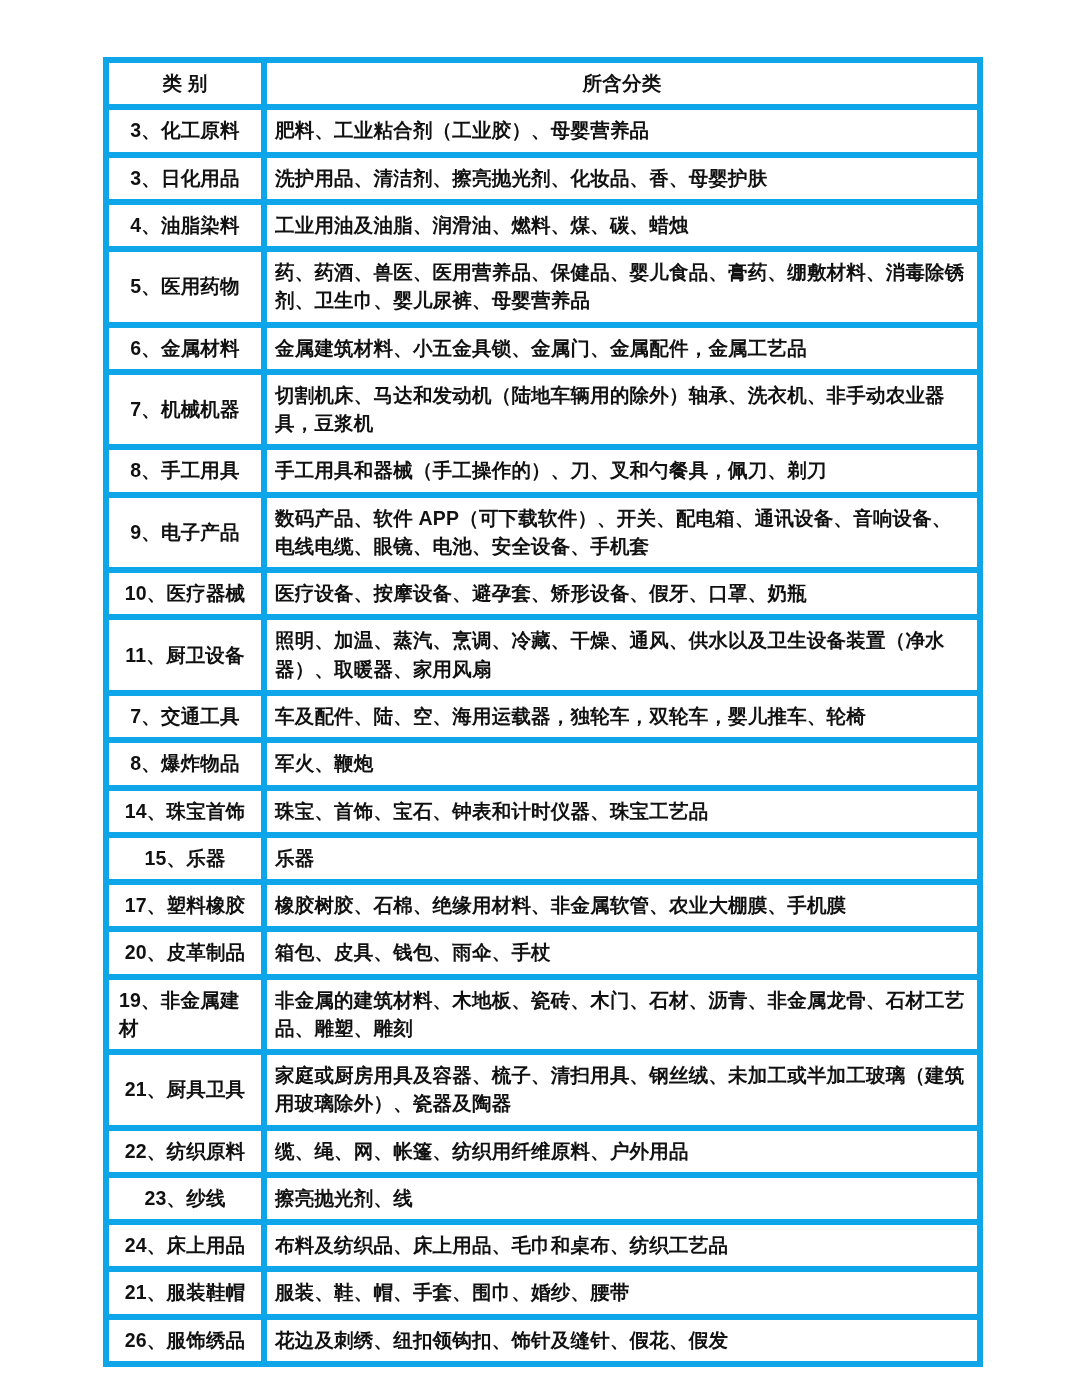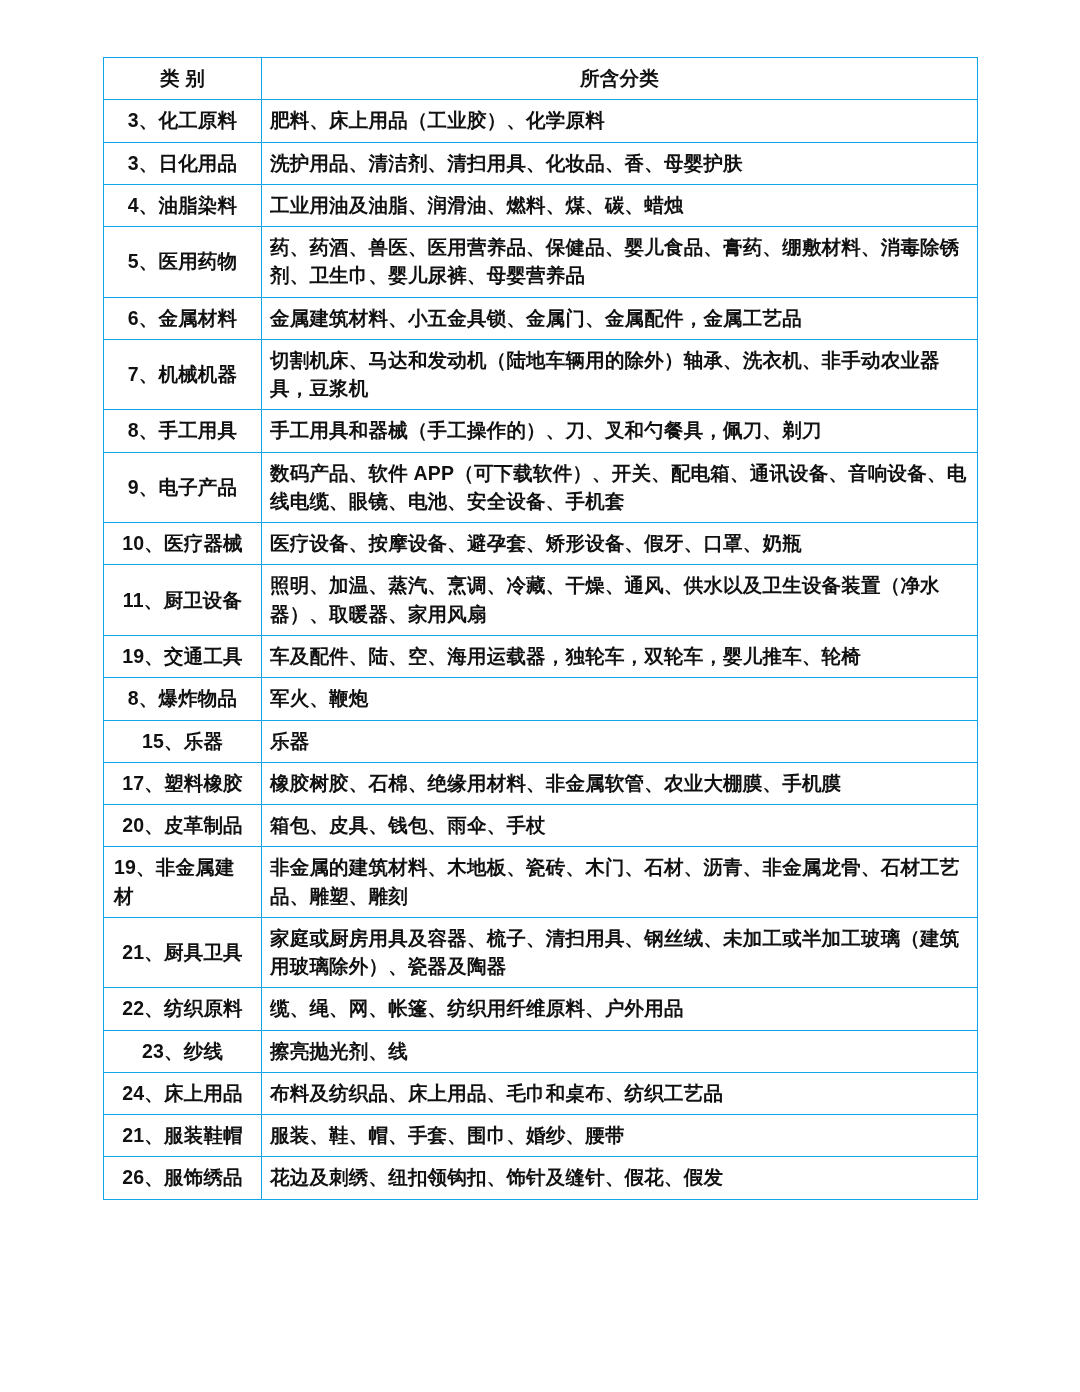--- a/index.html
+++ b/index.html
@@ -23,21 +23,21 @@
   table.cat-table {
     width: 874px;
     border-collapse: collapse;
     table-layout: fixed;
   }
   table.cat-table col.c1 { width: 158px; }
   table.cat-table col.c2 { width: 716px; }
 
   table.cat-table th,
   table.cat-table td {
-    border: 1px solid #0ea5e9;
+    border: 6px solid #0ea5e9;
     vertical-align: middle;
     padding: 6px 8px 7px 8px;
     font-size: 19.5px;
     line-height: 1.45;
     font-weight: bold;
     letter-spacing: 0.2px;
   }
   .head-cell {
     text-align: center;
     font-size: 19.5px;
@@ -72,25 +72,25 @@
       </colgroup>
     <thead>
       <tr>
         <th class="head-cell">类 别</th>
         <th class="head-cell">所含分类</th>
       </tr>
     </thead>
     <tbody>
       <tr>
           <td class="cat-cell">3、化工原料</td>
-          <td class="items-cell">肥料、床上用品（工业胶）、化学原料</td>
+          <td class="items-cell">肥料、工业粘合剂（工业胶）、母婴营养品</td>
         </tr>
       <tr>
           <td class="cat-cell">3、日化用品</td>
-          <td class="items-cell">洗护用品、清洁剂、清扫用具、化妆品、香、母婴护肤</td>
+          <td class="items-cell">洗护用品、清洁剂、擦亮抛光剂、化妆品、香、母婴护肤</td>
         </tr>
       <tr>
           <td class="cat-cell">4、油脂染料</td>
           <td class="items-cell">工业用油及油脂、润滑油、燃料、煤、碳、蜡烛</td>
         </tr>
       <tr>
           <td class="cat-cell">5、医用药物</td>
           <td class="items-cell">药、药酒、兽医、医用营养品、保健品、婴儿食品、膏药、绷敷材料、消毒除锈剂、卫生巾、婴儿尿裤、母婴营养品</td>
         </tr>
       <tr>
@@ -111,26 +111,30 @@
         </tr>
       <tr>
           <td class="cat-cell">10、医疗器械</td>
           <td class="items-cell">医疗设备、按摩设备、避孕套、矫形设备、假牙、口罩、奶瓶</td>
         </tr>
       <tr>
           <td class="cat-cell">11、厨卫设备</td>
           <td class="items-cell">照明、加温、蒸汽、烹调、冷藏、干燥、通风、供水以及卫生设备装置（净水器）、取暖器、家用风扇</td>
         </tr>
       <tr>
-          <td class="cat-cell">19、交通工具</td>
+          <td class="cat-cell">7、交通工具</td>
           <td class="items-cell">车及配件、陆、空、海用运载器，独轮车，双轮车，婴儿推车、轮椅</td>
         </tr>
       <tr>
           <td class="cat-cell">8、爆炸物品</td>
           <td class="items-cell">军火、鞭炮</td>
+        </tr>
+      <tr>
+          <td class="cat-cell">14、珠宝首饰</td>
+          <td class="items-cell">珠宝、首饰、宝石、钟表和计时仪器、珠宝工艺品</td>
         </tr>
       <tr>
           <td class="cat-cell">15、乐器</td>
           <td class="items-cell">乐器</td>
         </tr>
       <tr>
           <td class="cat-cell">17、塑料橡胶</td>
           <td class="items-cell">橡胶树胶、石棉、绝缘用材料、非金属软管、农业大棚膜、手机膜</td>
         </tr>
       <tr>

